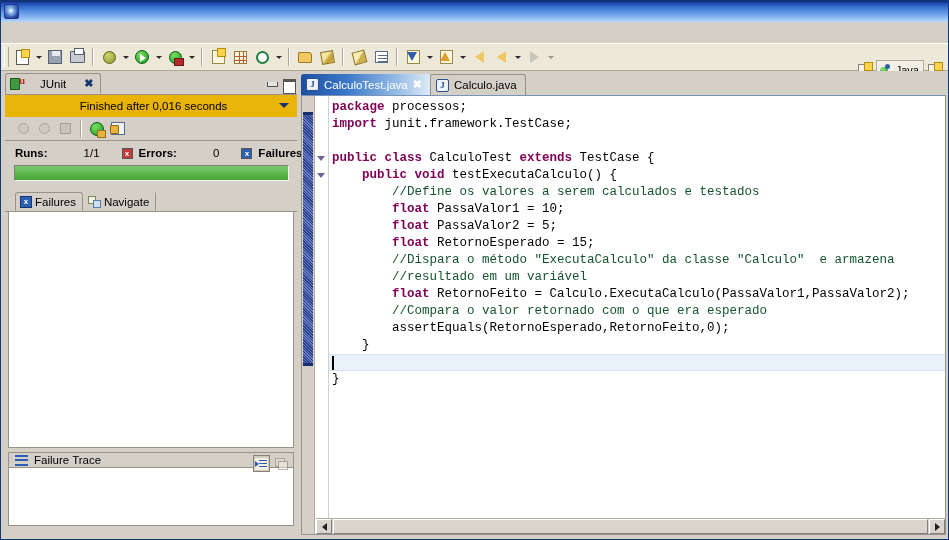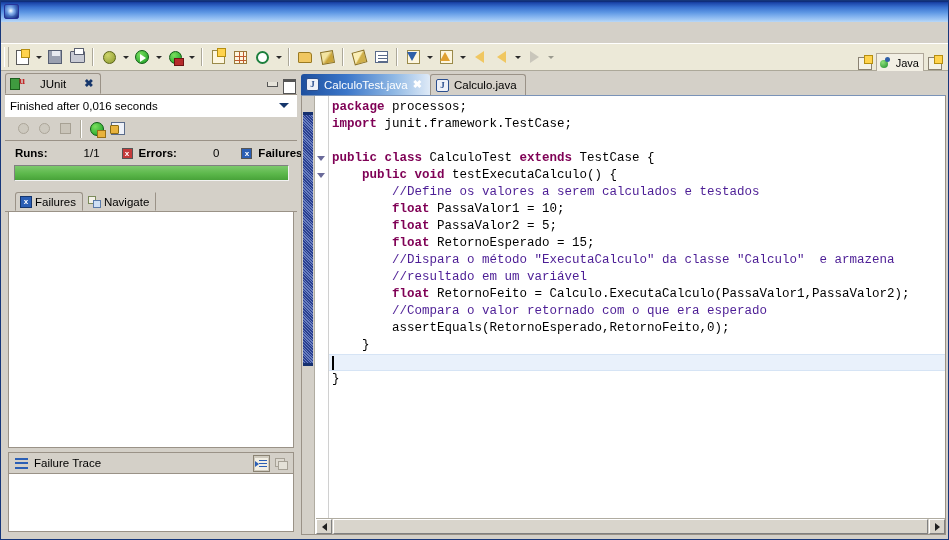--- a/index.html
+++ b/index.html
@@ -95,21 +95,21 @@
     cursor: default;
   }
   .tbarrow::after {
     content: ""; width: 0; height: 0;
     border-left: 3px solid transparent;
     border-right: 3px solid transparent;
     border-top: 3px solid #2a2a2a;
   }
   .tbarrow.dim::after { border-top-color: #9a9a8e; }
   #perspbar {
-    position: absolute; right: 2px; top: 5px; height: 28px;
+    position: absolute; right: 2px; top: 12px; height: 28px;
     display: flex; align-items: center;
   }
   .perspbtn {
     height: 20px; display: flex; align-items: center;
     padding: 0 4px 0 2px; gap: 3px;
     border: 1px solid #b0a89a;
     background: #f2efe4;
     font-size: 11px; color: #000;
     cursor: default;
   }
@@ -164,21 +164,22 @@
   }
   .vbtn-max::after {
     content: ""; position: absolute; left: 1px; top: 1px;
     width: 11px; height: 11px;
     border: 1px solid #555; border-top: 3px solid #555; background: #fff;
   }
   .statusline {
     height: 22px; display: flex; align-items: center;
     padding-left: 5px; position: relative;
     font-size: 11.5px; color: #000;
-    background: #ffffff;
+    background: #eab308;
+    justify-content: center;
   }
   .statusline .downarrow {
     position: absolute; right: 8px; top: 8px;
     width: 0; height: 0;
     border-left: 5px solid transparent;
     border-right: 5px solid transparent;
     border-top: 5px solid #16366b;
     cursor: default;
   }
   .junit-toolbar {
@@ -247,21 +248,21 @@
   .stab.inactive { border-right: 1px solid #9a9287; }
   .resultlist {
     background: #ffffff;
     border: 1px solid #9a9287;
     border-top: none;
     margin: 0 3px 0 3px;
     height: 236px;
   }
   .failuretracebar {
     margin: 4px 3px 0 3px;
-    height: 22px;
+    height: 16px;
     background: #d4d0c8;
     border: 1px solid #9a9287;
     display: flex; align-items: center;
     padding-left: 6px;
     position: relative;
   }
   .ftlabel { font-size: 11.5px; color: #000; margin-left: 6px; }
   .ft-hamburger {
     width: 13px; height: 11px; flex: none;
     display: flex; flex-direction: column; justify-content: space-between;
@@ -381,21 +382,21 @@
     background: #e9f1fb;
     border-top: 1px solid #d6e4f5;
     border-bottom: 1px solid #d6e4f5;
     position: relative;
   }
   .caret {
     position: absolute; left: 3px; top: 1px;
     width: 2px; height: 14px; background: #000;
   }
   .kw { color: #7f0055; font-weight: bold; }
-  .cm { color: #4c1d95; }
+  .cm { color: #14532d; }
   .pl { color: #000000; }
 
   .hscrollbar {
     position: absolute; left: 14px; right: 0; bottom: 0;
     height: 16px;
     background: #d4d0c8;
     border-top: 1px solid #b0aca1;
     display: flex; align-items: center;
   }
   .hsb-arrow {

